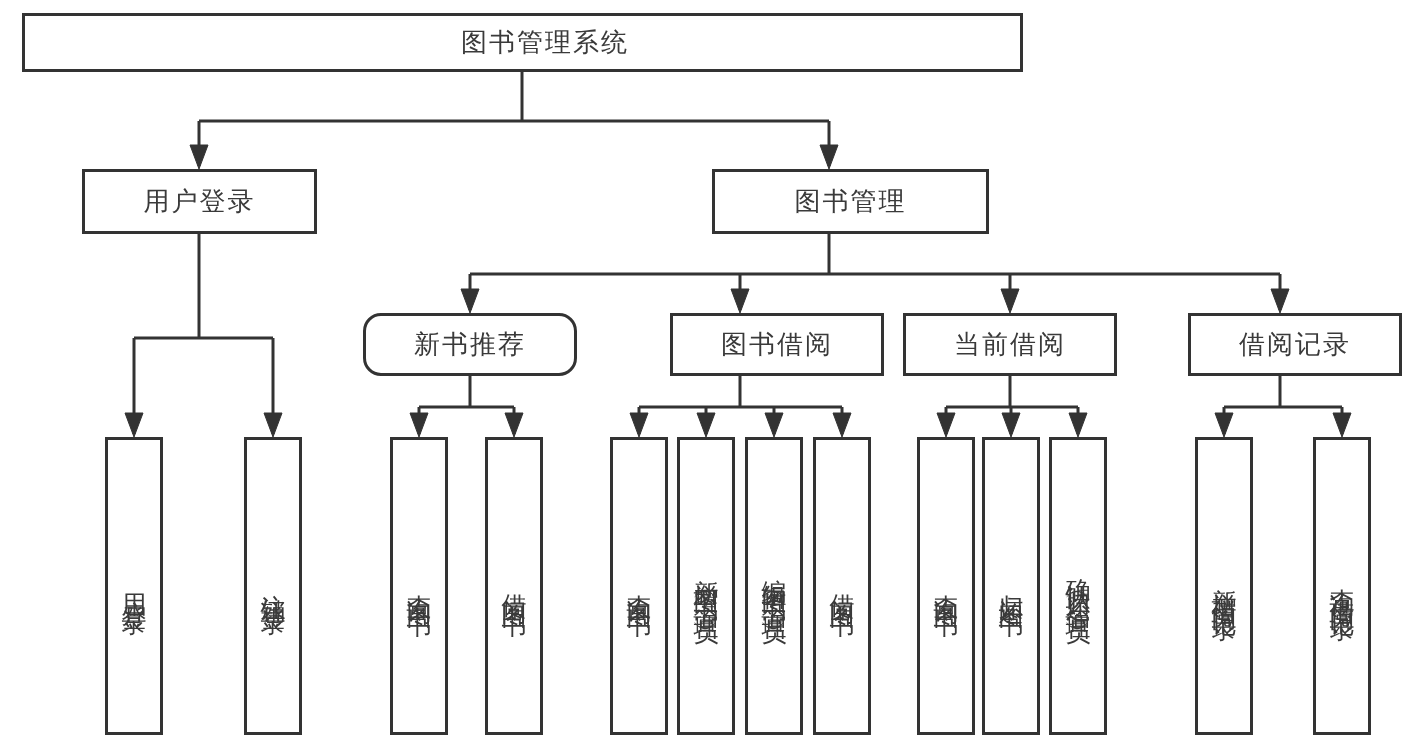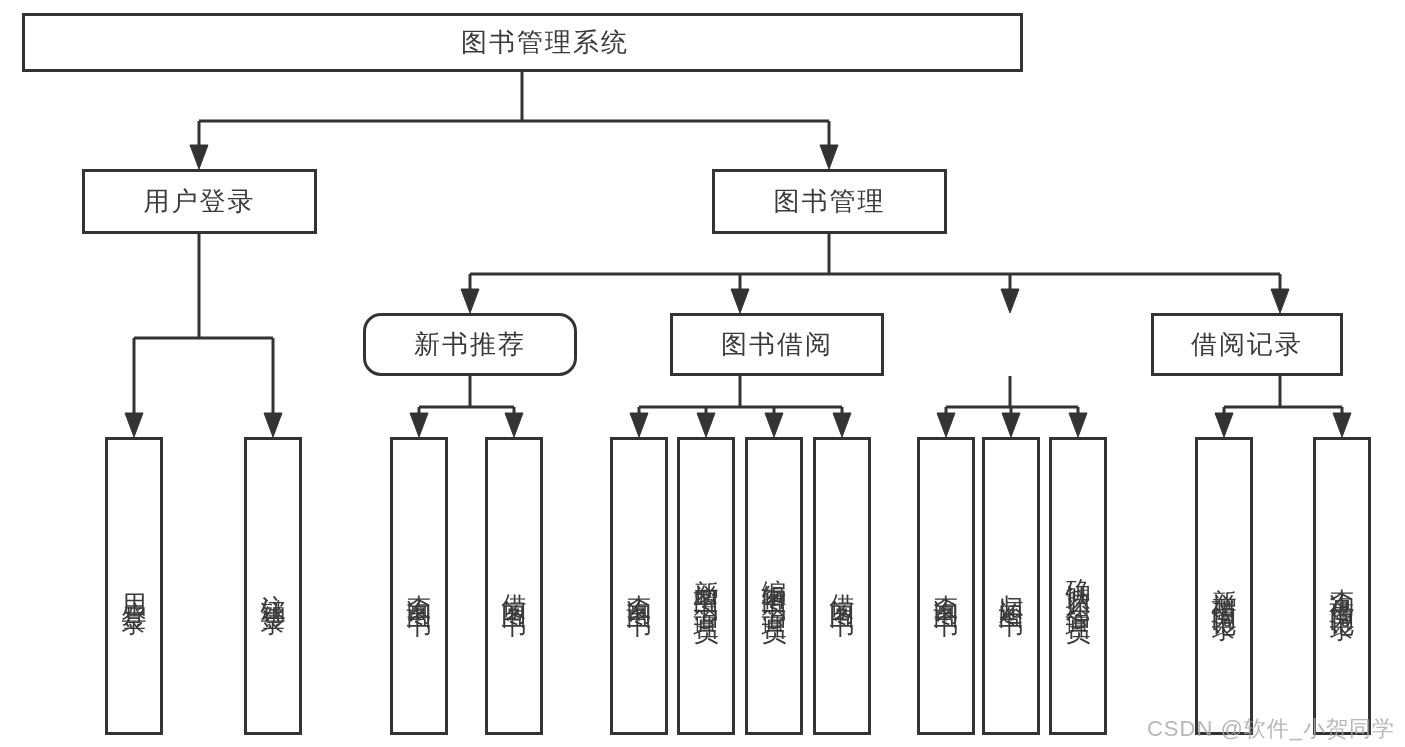--- a/index.html
+++ b/index.html
@@ -132,31 +132,34 @@
     <polygon points="1333,413 1351,413 1342,437"></polygon>
   </svg>
 
   <div class="box" style="left:22px; top:13px; width:1001px; height:59px;padding-left:45px;">
     <span>图书管理系统</span>
   </div>
 
   <div class="box" style="left:82px; top:169px; width:235px; height:65px;">
     <span>用户登录</span>
   </div>
-  <div class="box" style="left:712px; top:169px; width:235px; height:65px;">
+  <div class="box" style="left:712px; top:169px; width:277px; height:65px;">
     <span>图书管理</span>
   </div>
 
   <div class="box" style="left:363px; top:313px; width:214px; height:63px;border-radius:18px;">
     <span>新书推荐</span>
   </div>
   <div class="box" style="left:670px; top:313px; width:214px; height:63px;">
     <span>图书借阅</span>
   </div>
-  <div class="box" style="left:1151px; top:313px; width:192px; height:63px;text-align:center;">
+  <div class="box" style="left:903px; top:313px; width:214px; height:63px;">
+    <span>当前借阅</span>
+  </div>
+  <div class="box" style="left:1188px; top:313px; width:214px; height:63px;text-align:center;">
     <span>借阅记录</span>
   </div>
 
   <div class="vbox" style="left:105px;">
     <span>用户登录</span>
   </div>
   <div class="vbox" style="left:244px;">
     <span>注销登录</span>
   </div>
 
@@ -190,15 +193,14 @@
     <span>确认归还（管理员）</span>
   </div>
 
   <div class="vbox" style="left:1195px;">
     <span>新增借阅记录</span>
   </div>
   <div class="vbox" style="left:1313px;">
     <span>查询借阅记录</span>
   </div>
 
-  <div class="watermark">CSDN @软件_小贺同学</div>
 
 </div>
 
 </body></html>

